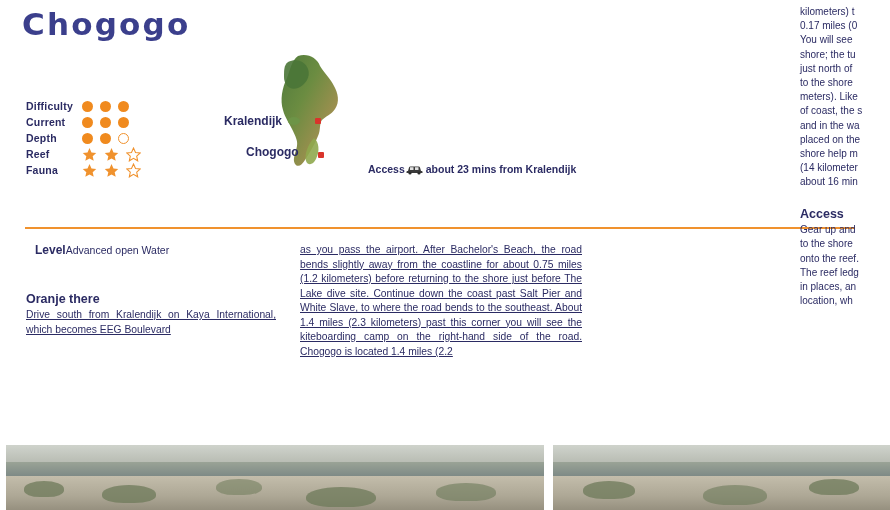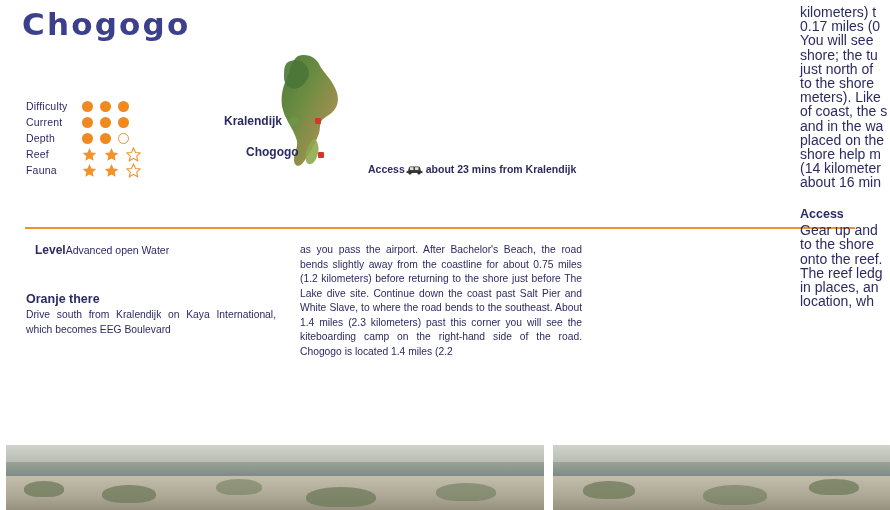--- a/index.html
+++ b/index.html
@@ -44,21 +44,21 @@
     width: 150px;
   }
   .rating-row {
     display: flex;
     align-items: center;
     height: 16px;
   }
   .rating-label {
     width: 52px;
     font-size: 10.5px;
-    font-weight: normal;
+    font-weight: bold;
     color: #2b2b63;
     letter-spacing: .2px;
     line-height: 16px;
     white-space: nowrap;
   }
   .marks {
     display: flex;
     align-items: center;
     gap: 7px;
     margin-left: 4px;
@@ -153,23 +153,24 @@
     margin: 0 0 2px 0;
   }
   .heading.inline { display: inline; font-size: 12px; padding-left: 9px; }
   .inline-val { font-size: 10.5px; }
   .para {
     margin: 0;
     text-align: justify;
     font-size: 10.3px;
     line-height: 14.5px;
     color: #2b2b63;
+    text-decoration: underline;
   }
   .block-gap { height: 17px; }
-  .small-line { font-size: 14px; line-height: 14.2px; }
+  .small-line { font-size: 10px; line-height: 14.2px; }
 
   
   .photo-band {
     position: absolute;
     left: 0;
     top: 445px;
     width: 890px;
     height: 65px;
   }
   .photo {

